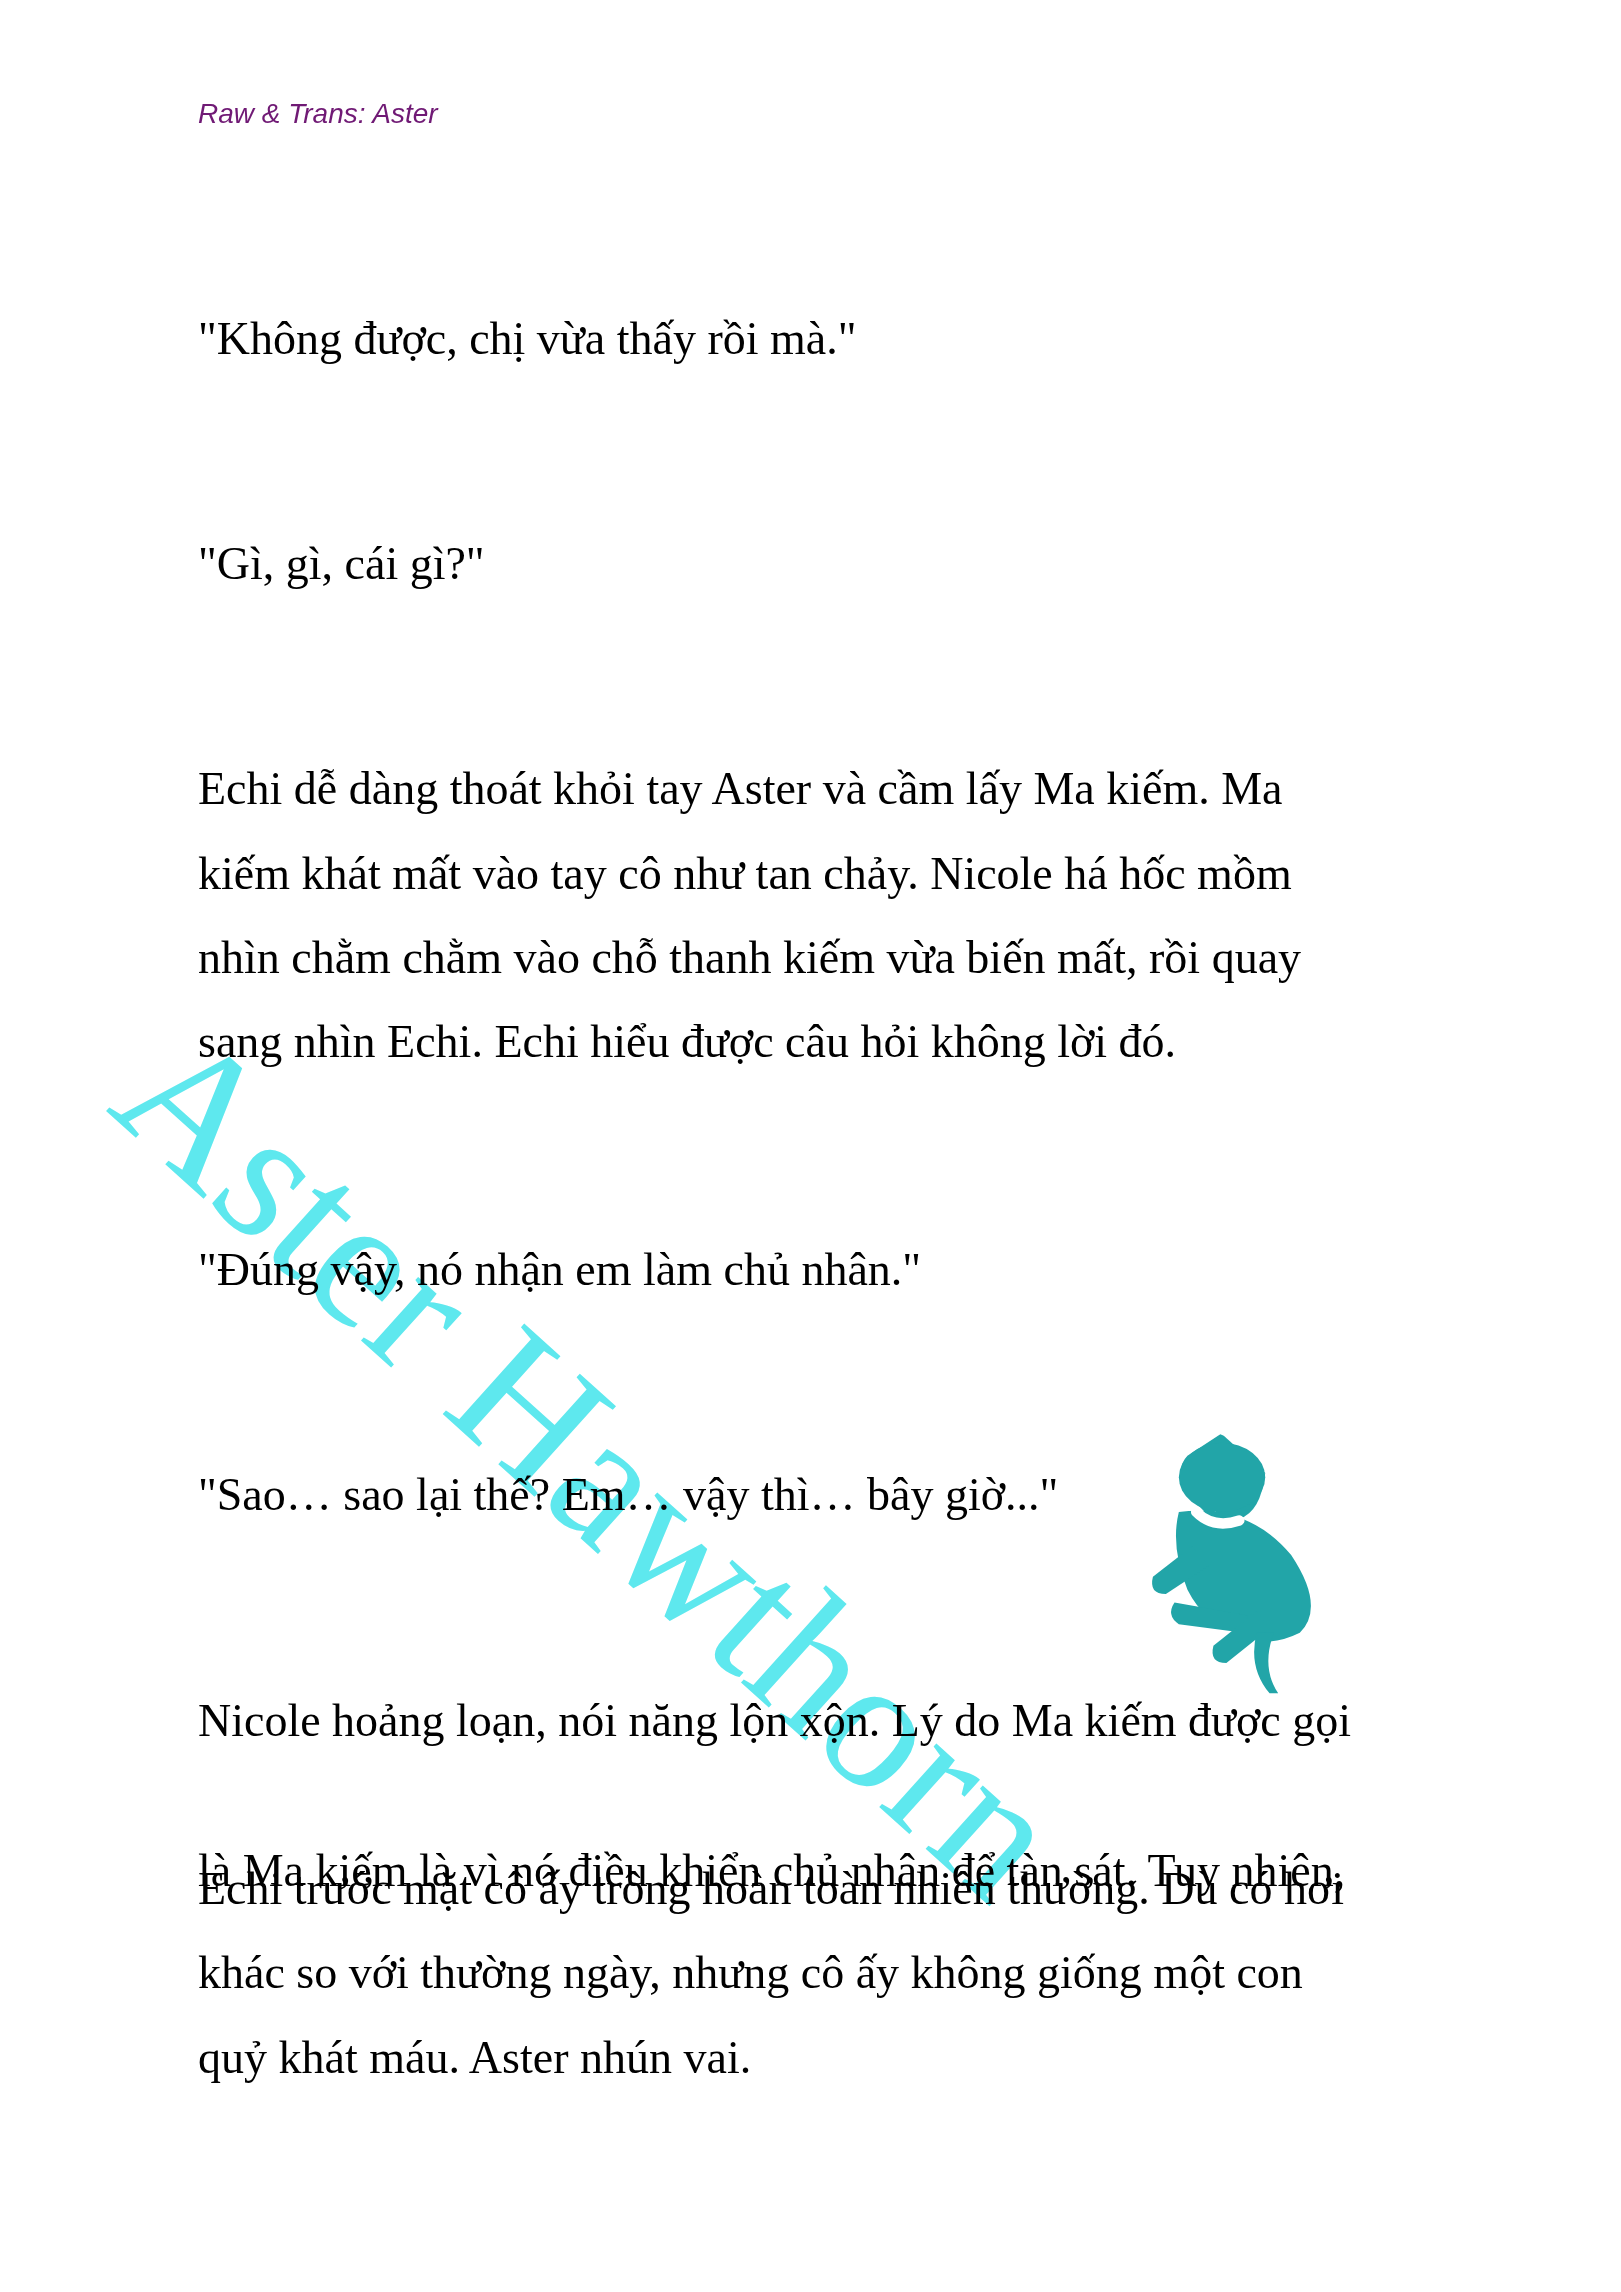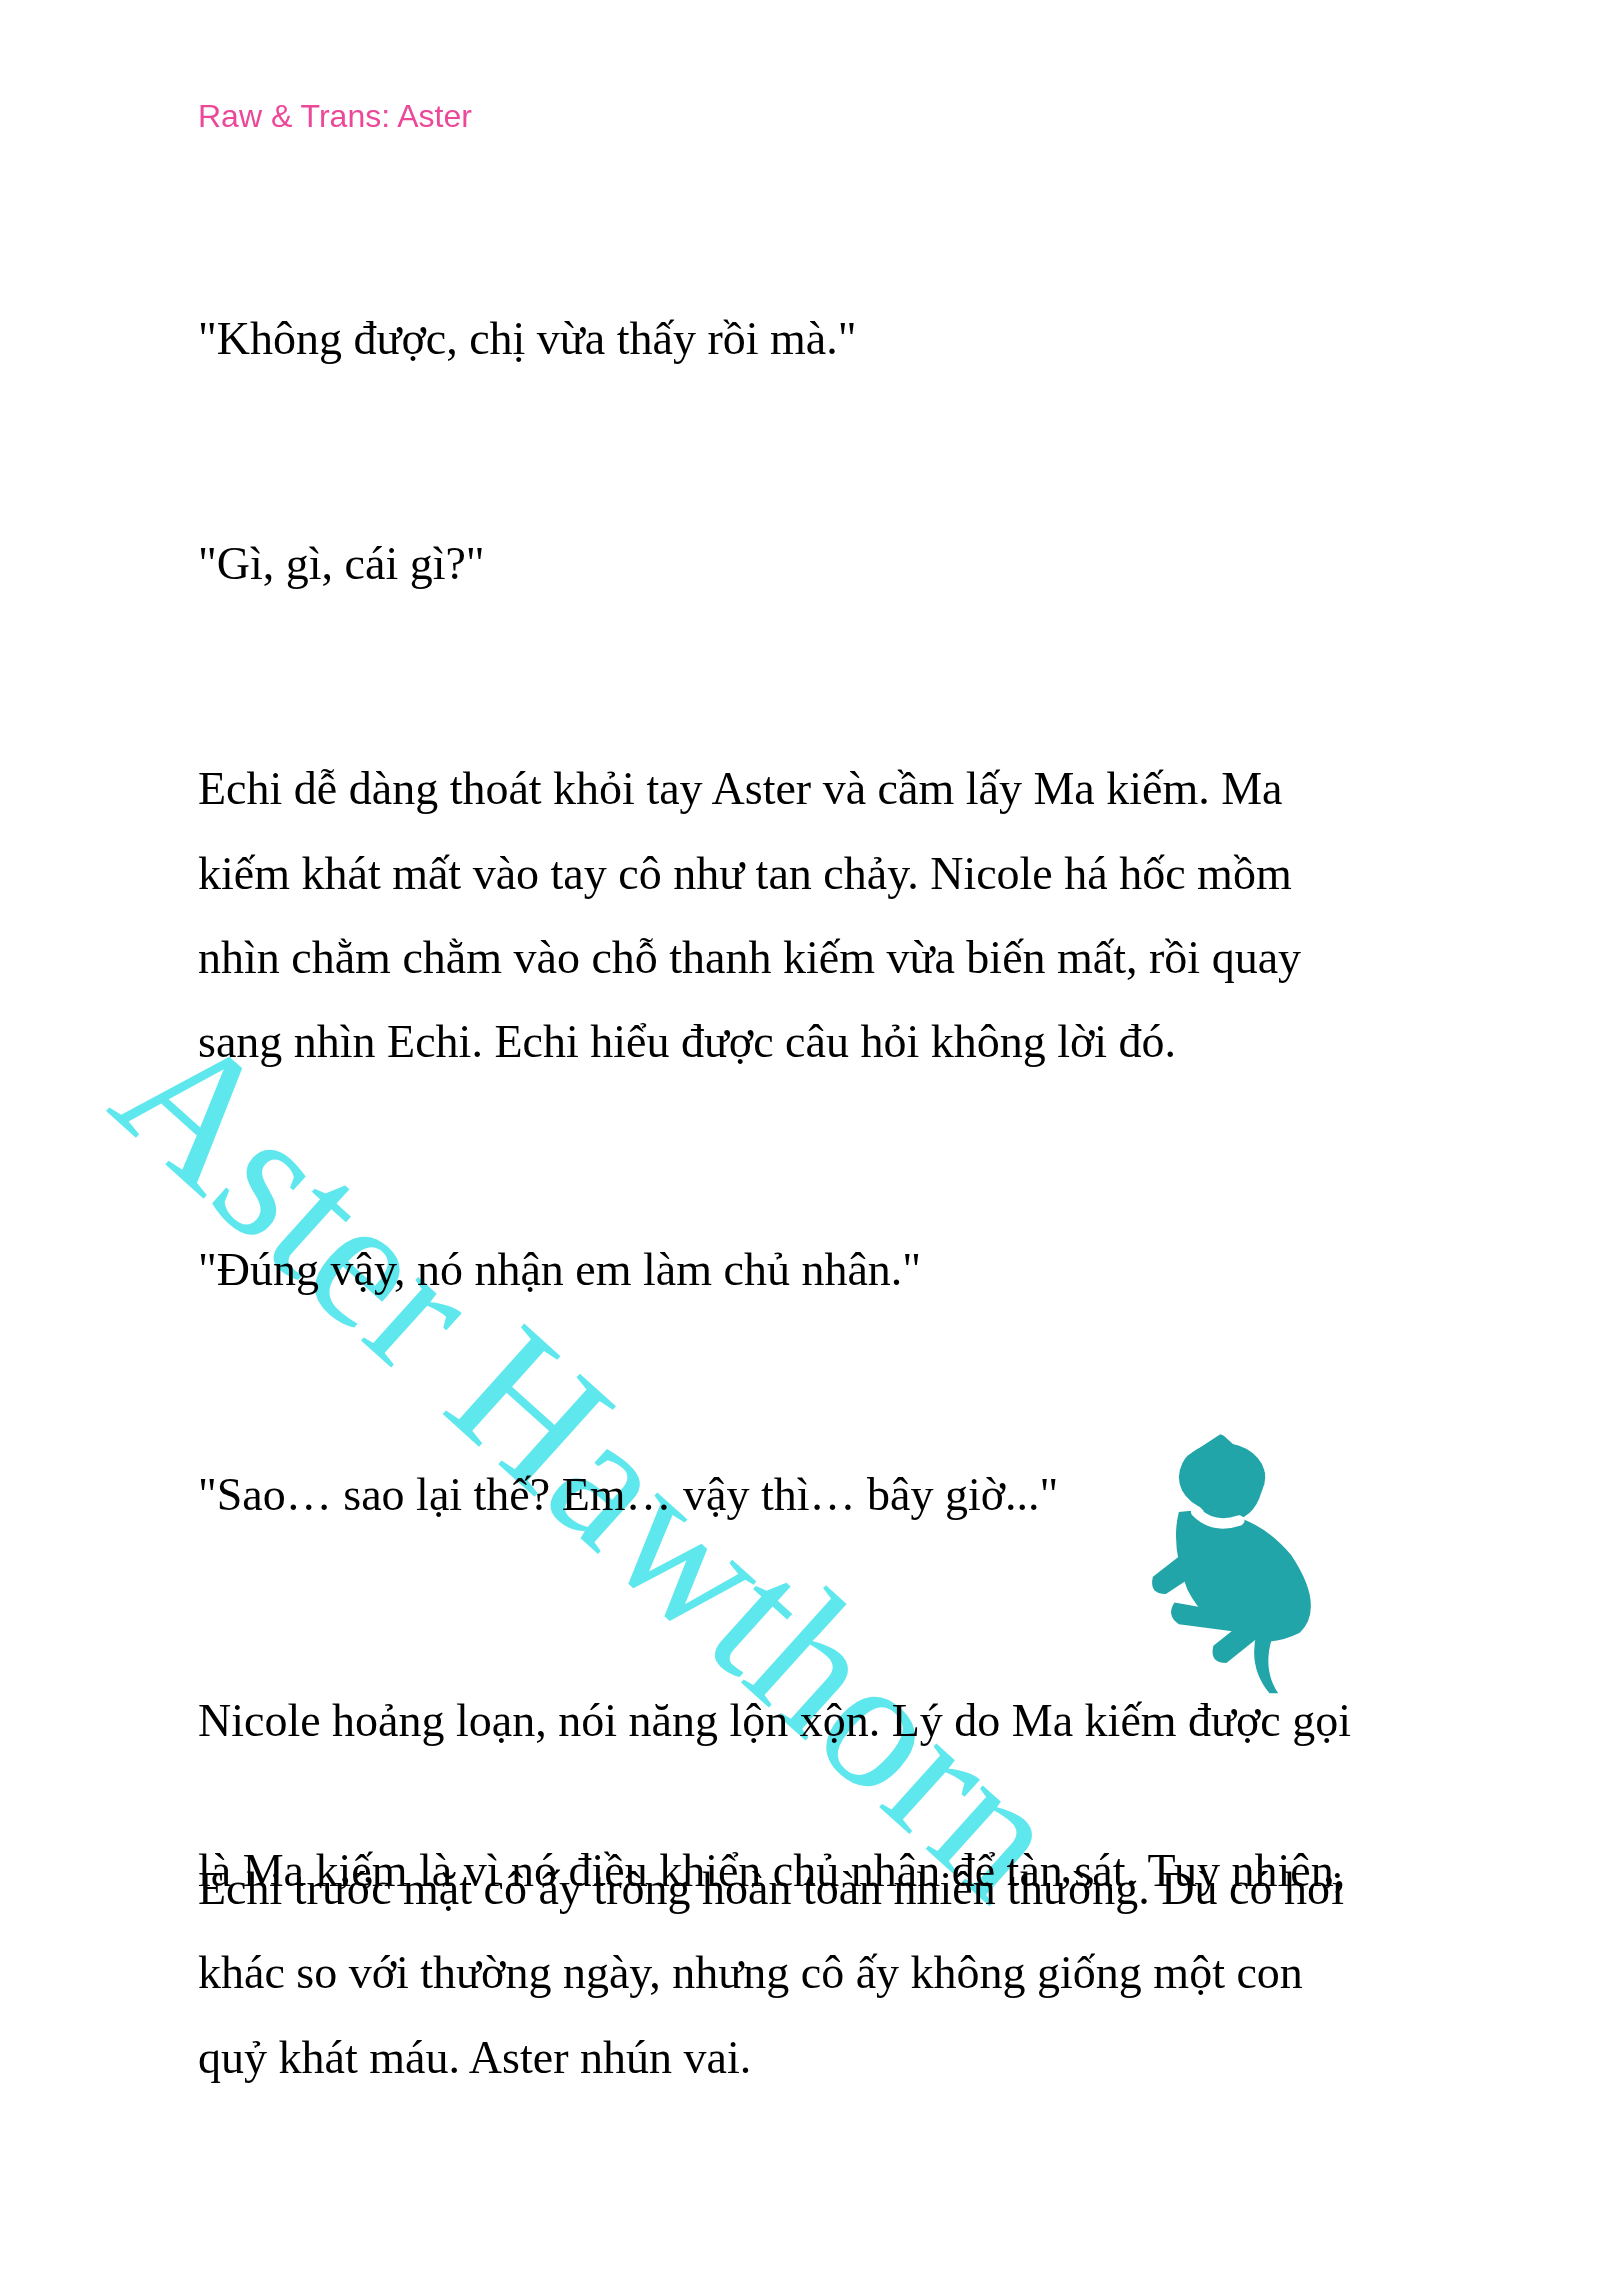--- a/index.html
+++ b/index.html
@@ -1,19 +1,19 @@
 <!DOCTYPE html>
 <html><head>
 <meta charset="utf-8">
 <style>
   html, body { margin: 0; padding: 0; background: #ffffff; }
   body { width: 1621px; height: 2293px; position: relative; overflow: hidden; }
   .header {
     position: absolute; left: 198px; top: 98px;
-    font-family: "Liberation Sans", sans-serif; font-size: 32px; color: #ec4899;
+    font-family: "Liberation Sans", sans-serif; font-size: 28px; color: #701a75; font-style: italic;
   }
   .line {
     position: absolute; left: 198px;
     font-family: "Liberation Serif", serif; font-size: 46px; color: #000;
     white-space: nowrap; line-height: 1; z-index: 2;
   }
   .watermark {
     position: absolute; left: 147px; top: 970px;
     font-family: "Liberation Serif", serif; font-size: 186px; color: #5ee8ee;
     white-space: nowrap; transform-origin: 0 50%;

